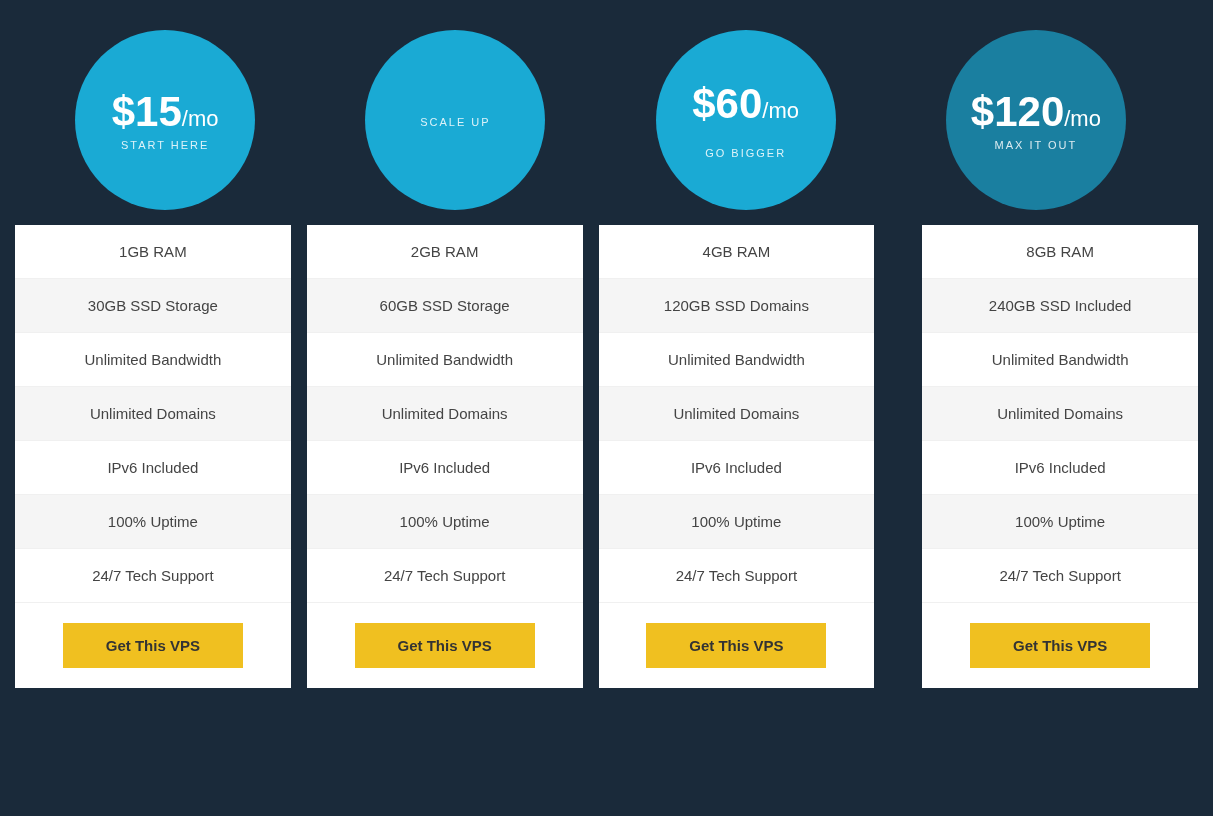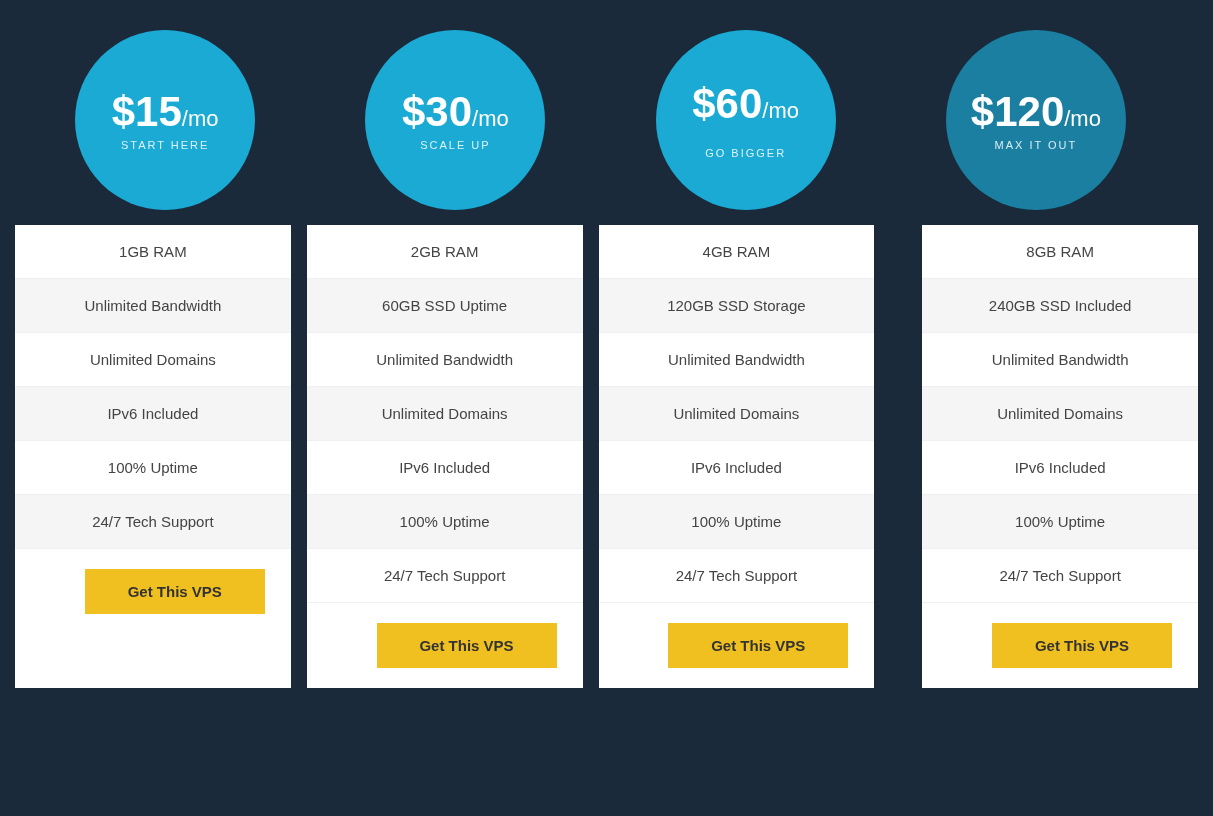--- a/index.html
+++ b/index.html
@@ -103,21 +103,21 @@
       background-color: #f5f5f5;
     }
 
     .plan-feature:nth-child(odd) {
       background-color: #ffffff;
     }
 
     .plan-cta {
       padding: 20px 26px;
       display: flex;
-      justify-content: flex-end;
+      justify-content: center;
       align-items: center;
       background-color: #ffffff;
     }
 
     .cta-button {
       background-color: #f0c020;
       color: #333;
       border: none;
       padding: 14px 30px;
       font-size: 15px;
@@ -142,65 +142,65 @@
   <div class="pricing-header" id="header-row">
 
   <div class="plan-header">
         <div class="price-circle" style="background-color: rgb(26, 170, 212);">
           <div class="price-amount">$15<span class="price-unit">/mo</span></div>
           <div class="price-label">START HERE</div>
         </div>
       </div>
       <div class="plan-header">
         <div class="price-circle" style="background-color: rgb(26, 170, 212);">
-          <div class="price-amount">$30<span class="price-unit">/mo</span></div>
           <div class="price-label">SCALE UP</div>
         </div>
       </div>
       <div class="plan-header">
         <div class="price-circle" style="background-color: rgb(26, 170, 212); gap: 16px;">
           <div class="price-amount">$60<span class="price-unit">/mo</span></div>
           <div class="price-label">GO BIGGER</div>
         </div>
       </div>
       <div class="plan-header">
         <div class="price-circle" style="background-color: rgb(26, 127, 160);">
           <div class="price-amount">$120<span class="price-unit">/mo</span></div>
           <div class="price-label">MAX IT OUT</div>
         </div>
       </div>
     </div>
   <div class="plans-grid" id="plans-grid">
 
   <div class="plan-column">
         <div class="plan-feature">1GB RAM</div>
+        <div class="plan-feature">30GB SSD Storage</div>
         <div class="plan-feature">Unlimited Bandwidth</div>
         <div class="plan-feature">Unlimited Domains</div>
         <div class="plan-feature">IPv6 Included</div>
         <div class="plan-feature">100% Uptime</div>
         <div class="plan-feature">24/7 Tech Support</div>
         <div class="plan-cta">
           <button class="cta-button">Get This VPS</button>
         </div>
       </div>
       <div class="plan-column">
         <div class="plan-feature">2GB RAM</div>
-        <div class="plan-feature">60GB SSD Uptime</div>
+        <div class="plan-feature">60GB SSD Storage</div>
         <div class="plan-feature">Unlimited Bandwidth</div>
         <div class="plan-feature">Unlimited Domains</div>
         <div class="plan-feature">IPv6 Included</div>
         <div class="plan-feature">100% Uptime</div>
         <div class="plan-feature">24/7 Tech Support</div>
         <div class="plan-cta">
           <button class="cta-button">Get This VPS</button>
         </div>
       </div>
       <div class="plan-column">
         <div class="plan-feature">4GB RAM</div>
-        <div class="plan-feature">120GB SSD Storage</div>
+        <div class="plan-feature">120GB SSD Domains</div>
         <div class="plan-feature">Unlimited Bandwidth</div>
         <div class="plan-feature">Unlimited Domains</div>
         <div class="plan-feature">IPv6 Included</div>
         <div class="plan-feature">100% Uptime</div>
         <div class="plan-feature">24/7 Tech Support</div>
         <div class="plan-cta">
           <button class="cta-button">Get This VPS</button>
         </div>
       </div>
       <div class="plan-column">

